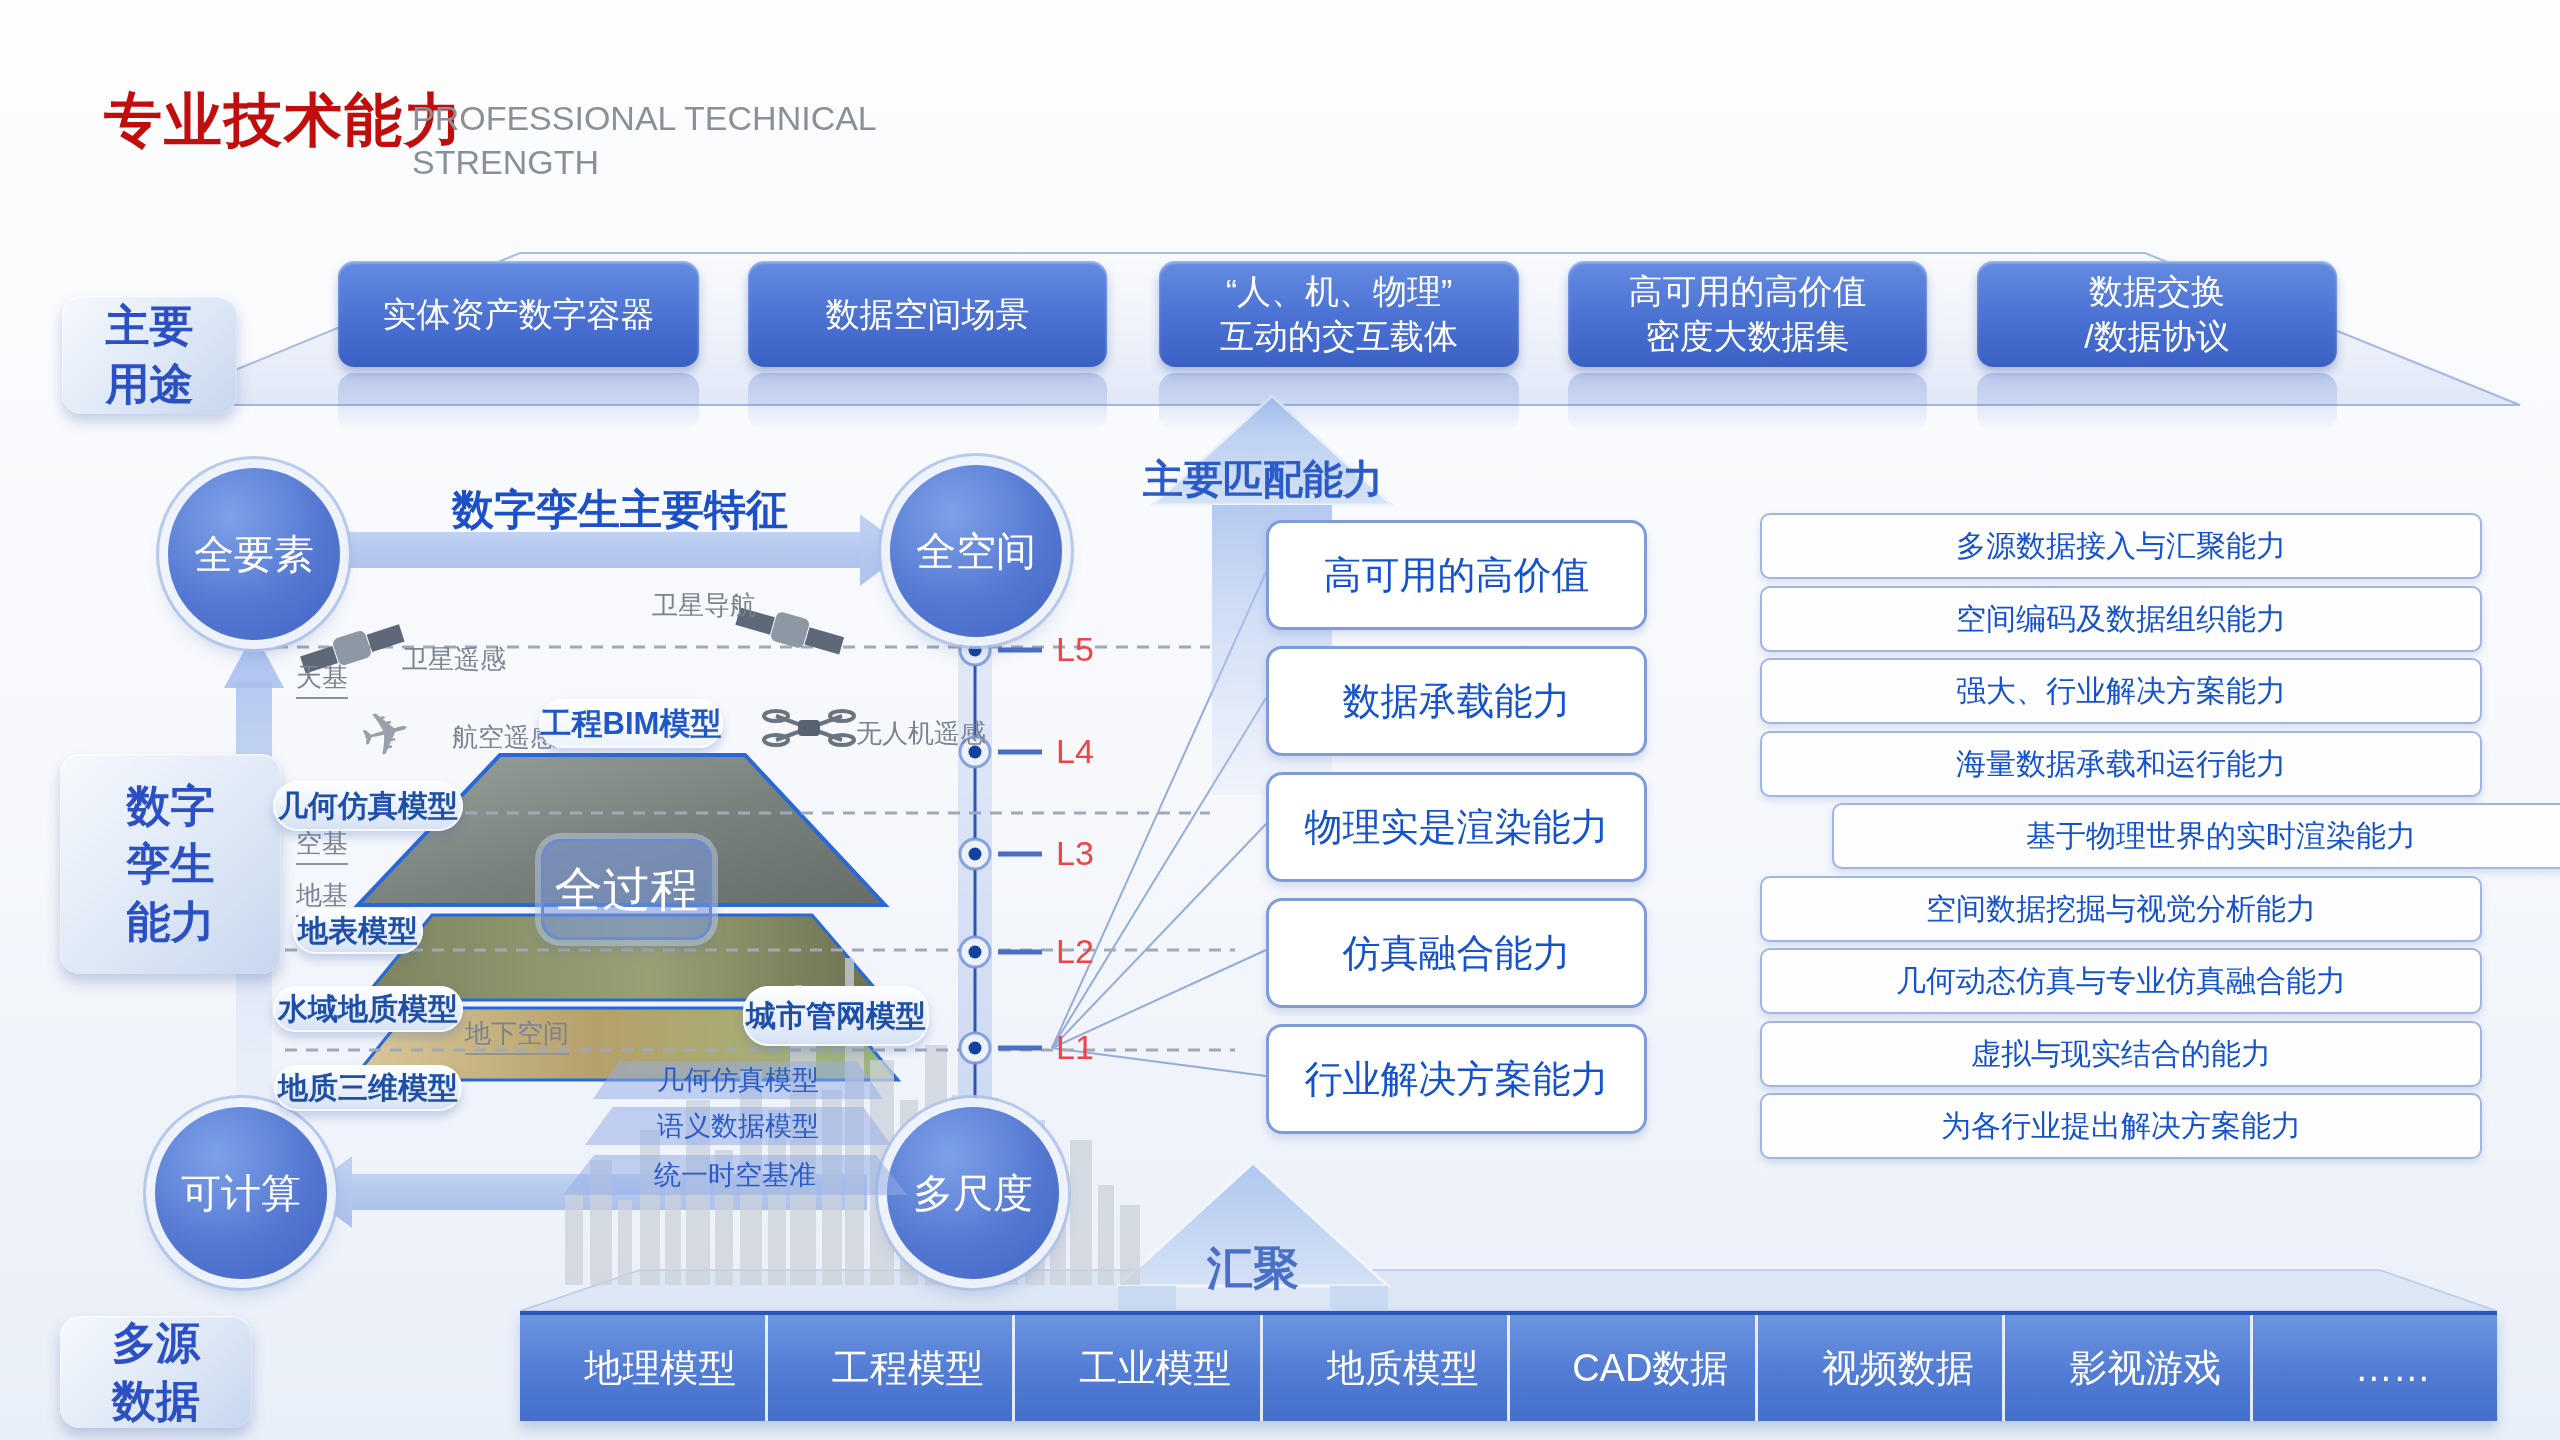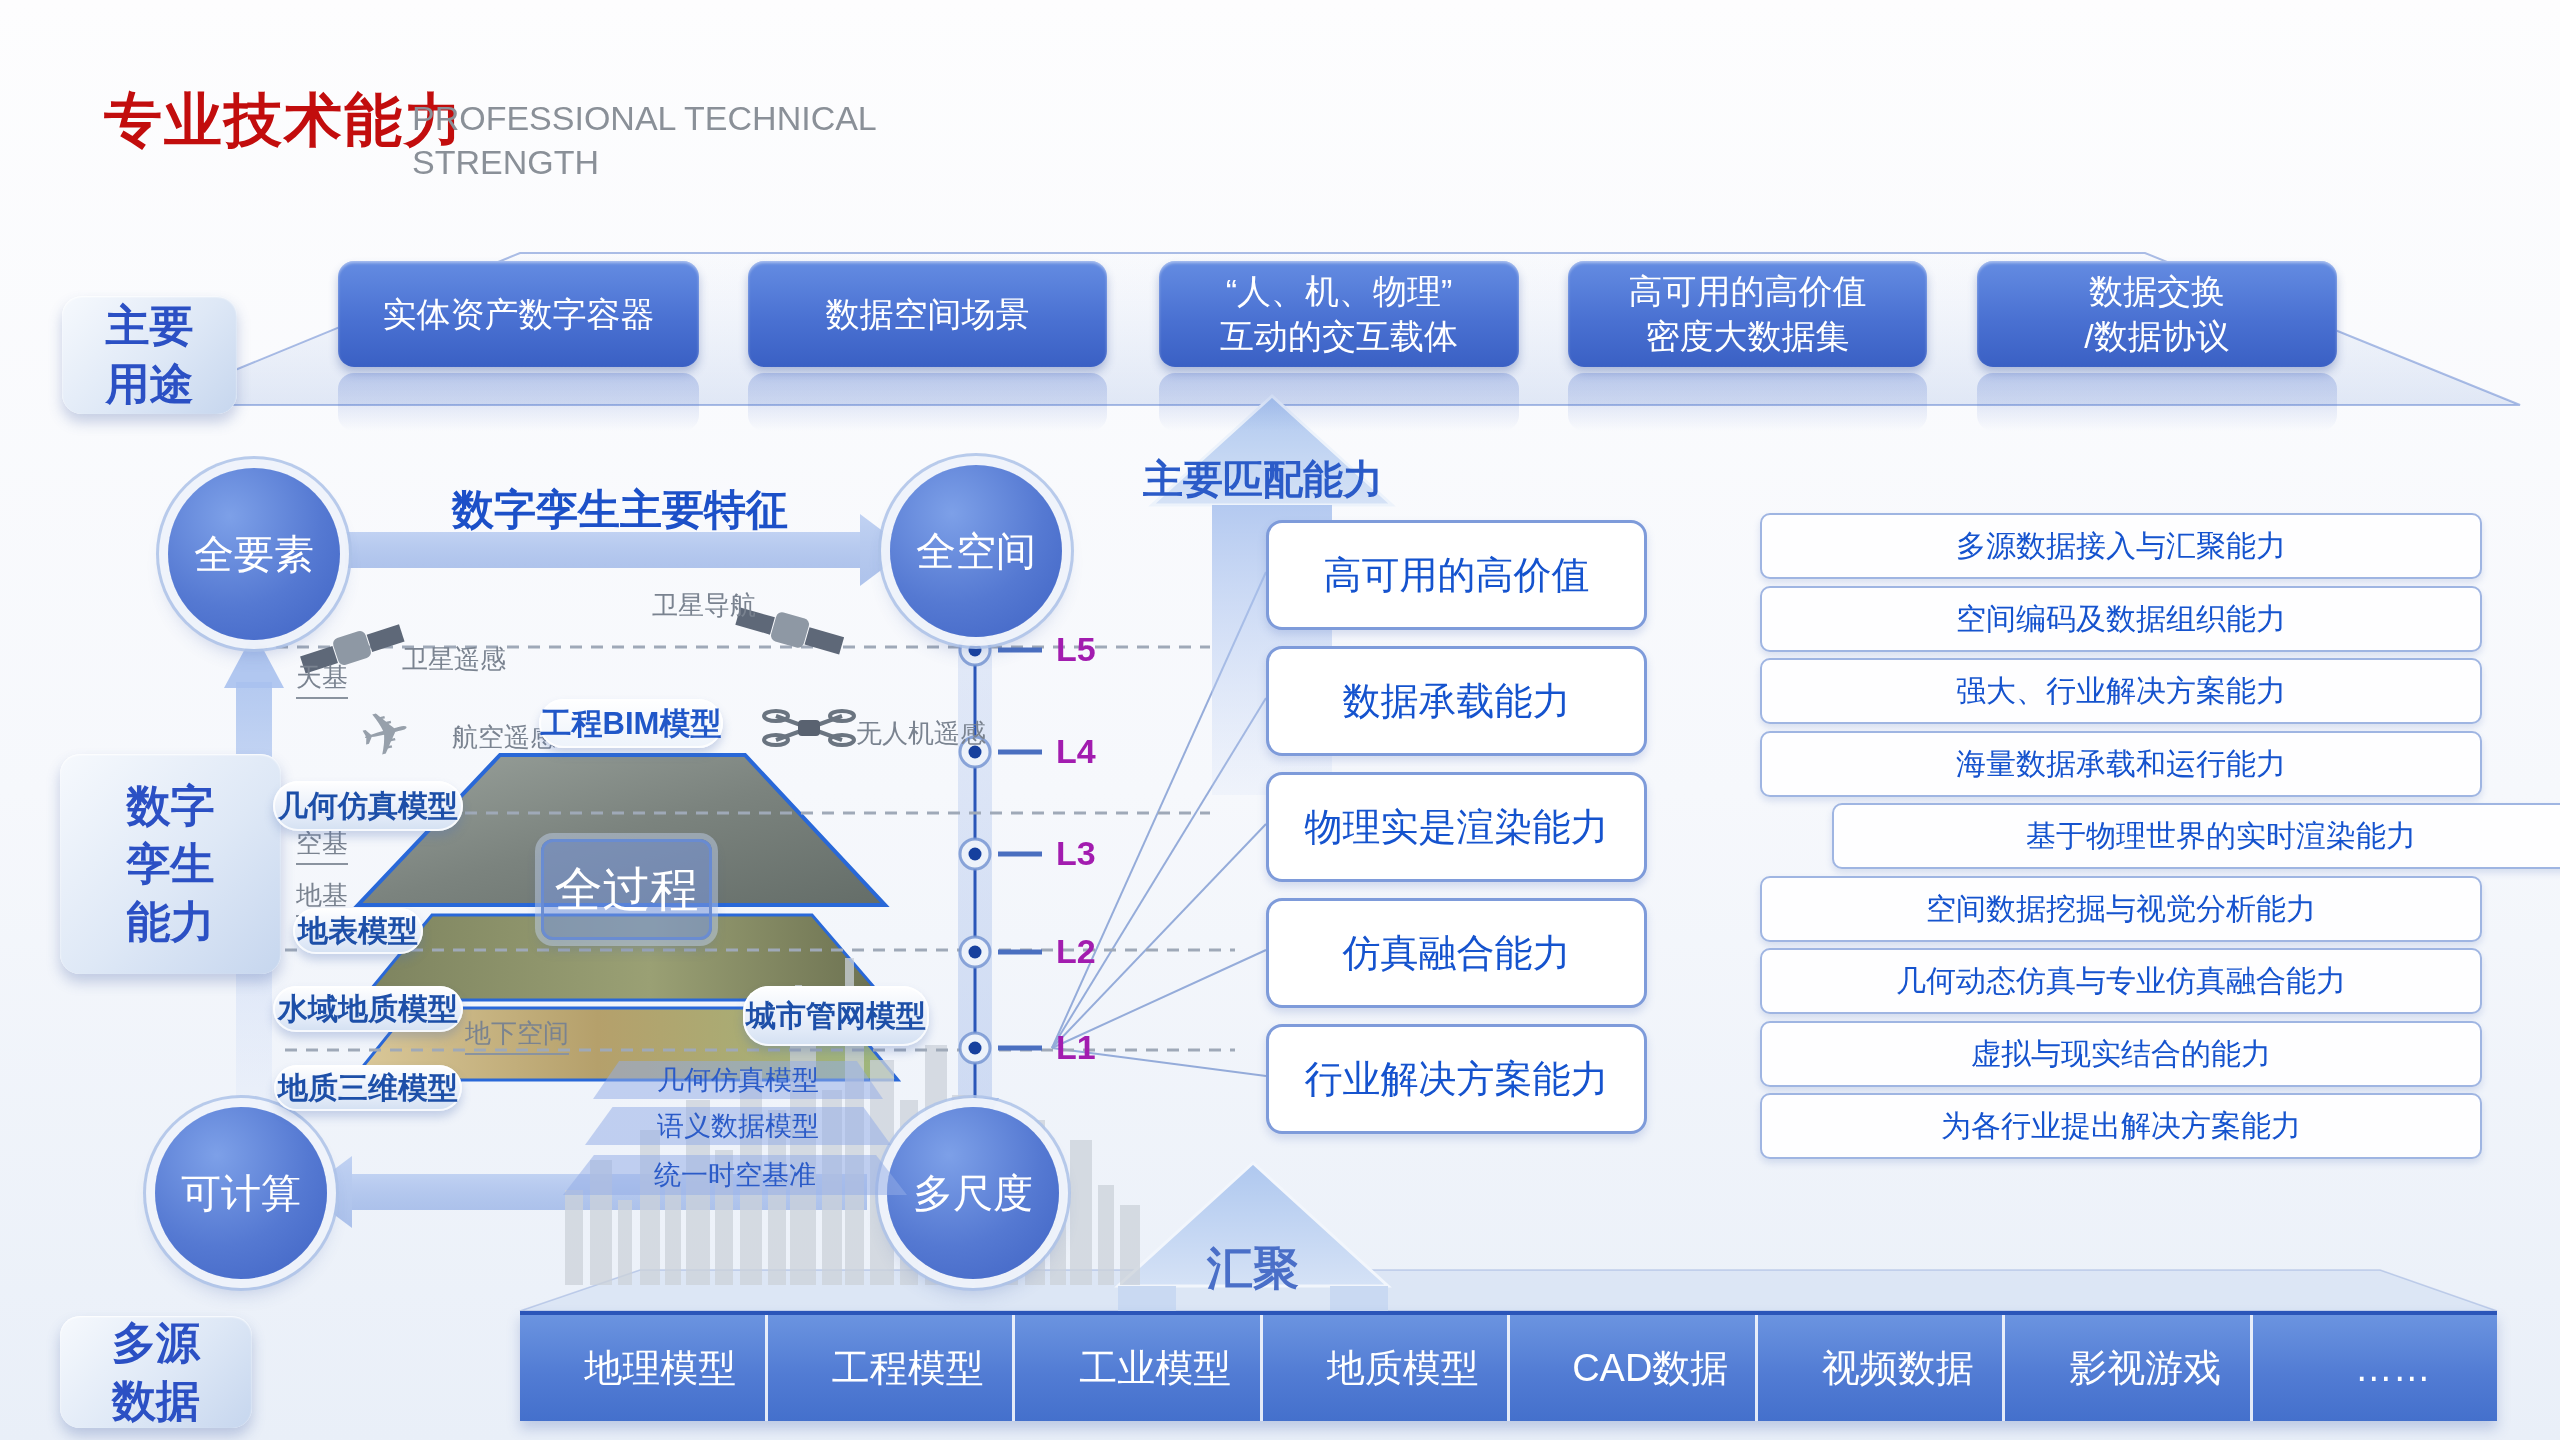--- a/index.html
+++ b/index.html
@@ -42,39 +42,39 @@
   }
   
   .pill{
     background:linear-gradient(180deg,#FFFFFF 0%,#E3EBF8 70%,#D3E0F2 100%);
     border-radius:26px;color:#1D4FA8;font-weight:bold;font-size:30px;
     box-shadow:0 6px 10px rgba(80,110,180,0.28), inset 0 0 0 2px rgba(255,255,255,0.8);
   }
   .pill-bim{background:linear-gradient(180deg,#FFFFFF 0%,#EDF3FB 100%);color:#2057C8;}
   .center-pill{
     background:rgba(122,152,219,0.58);border:3px solid rgba(105,140,212,0.95);
-    border-radius:12px;color:#FFFFFF;font-size:48px;font-weight:500;
+    border-radius:20px;color:#FFFFFF;font-size:48px;font-weight:500;
     box-shadow:0 0 0 6px rgba(200,215,242,0.45), 0 8px 14px rgba(70,100,180,0.3);
   }
   .trap{
     background:rgba(148,173,230,0.52);color:#2B5BC8;font-size:27px;font-weight:500;
     clip-path:polygon(9% 0,91% 0,100% 100%,0 100%);
   }
   .graylab{color:#7A8390;font-size:26px;}
   .gl-under{border-bottom:2px solid #8A939F;padding-bottom:2px;}
   
   .node{
     width:172px;height:172px;border-radius:50%;color:#fff;font-size:40px;font-weight:500;
     background:radial-gradient(circle at 36% 28%,#7DA0E8 0%,#5579D2 55%,#3F63C4 100%);
     box-shadow:0 0 0 9px rgba(255,255,255,0.78),0 0 0 12px rgba(173,194,232,0.85),0 12px 20px rgba(60,90,170,0.30);
   }
   .diag-title{font-size:42px;font-weight:bold;color:#1C50C8;}
   .match-title{font-size:40px;font-weight:600;color:#2B5BC8;}
   .conv-label{font-size:46px;font-weight:600;color:#4A6FC8;}
-  .lv{font-size:34px;font-weight:bold;color:#a21caf;}
+  .lv{font-size:34px;font-weight:normal;color:#ef4444;}
   
   .bbar{
     left:520px;top:1311px;width:1977px;height:106px;display:flex;
     background:linear-gradient(180deg,#6B94E0 0%,#527CD4 55%,#4470CC 100%);
     border-top:4px solid #2B55B8;box-shadow:0 8px 12px rgba(60,90,170,0.25);
   }
   .bcell{flex:1;display:flex;align-items:center;justify-content:center;color:#fff;font-size:38px;font-weight:500;padding-left:36px;}
   .bcell + .bcell{border-left:3px solid rgba(255,255,255,0.85);}
   svg.layer{position:absolute;left:0;top:0;}
 </style>

